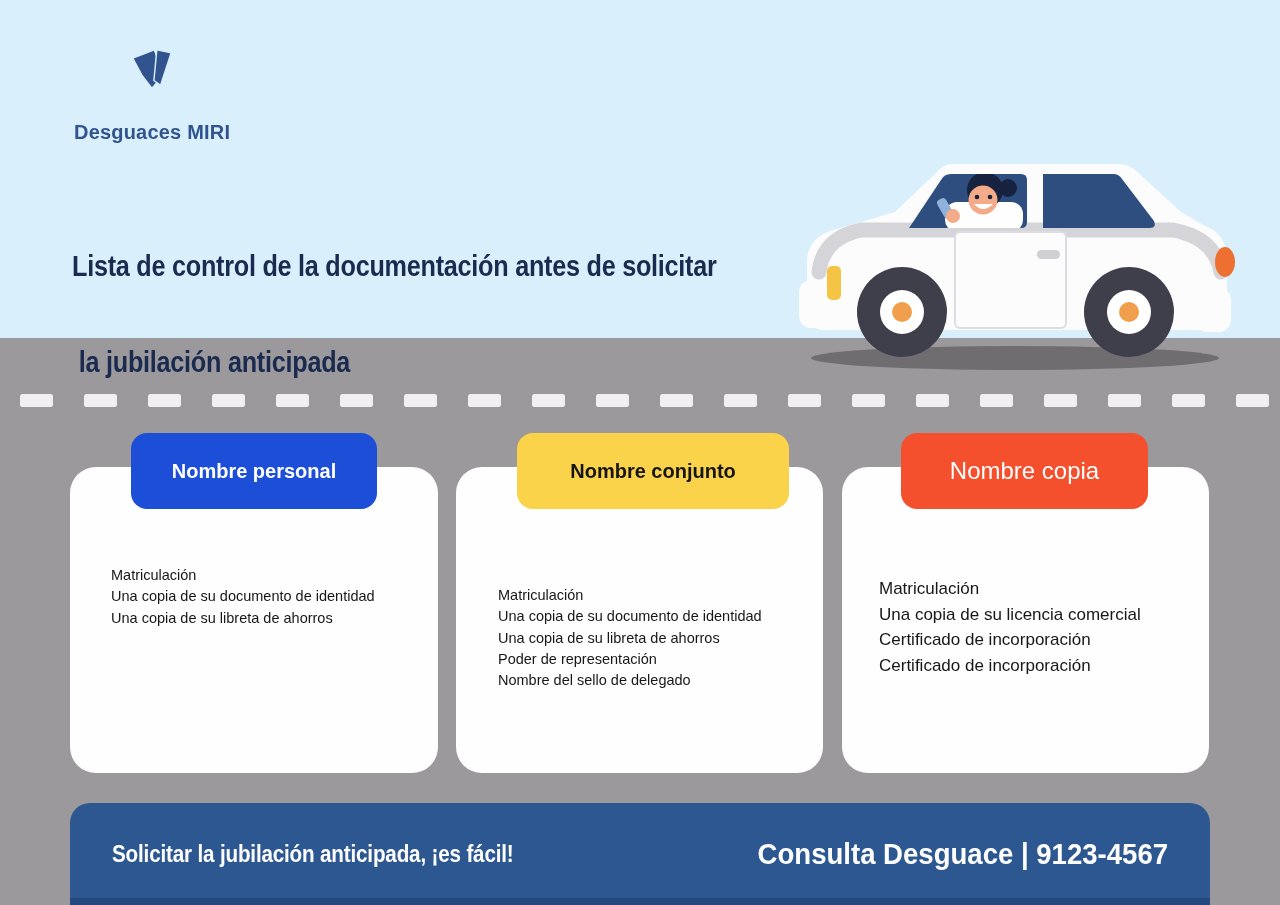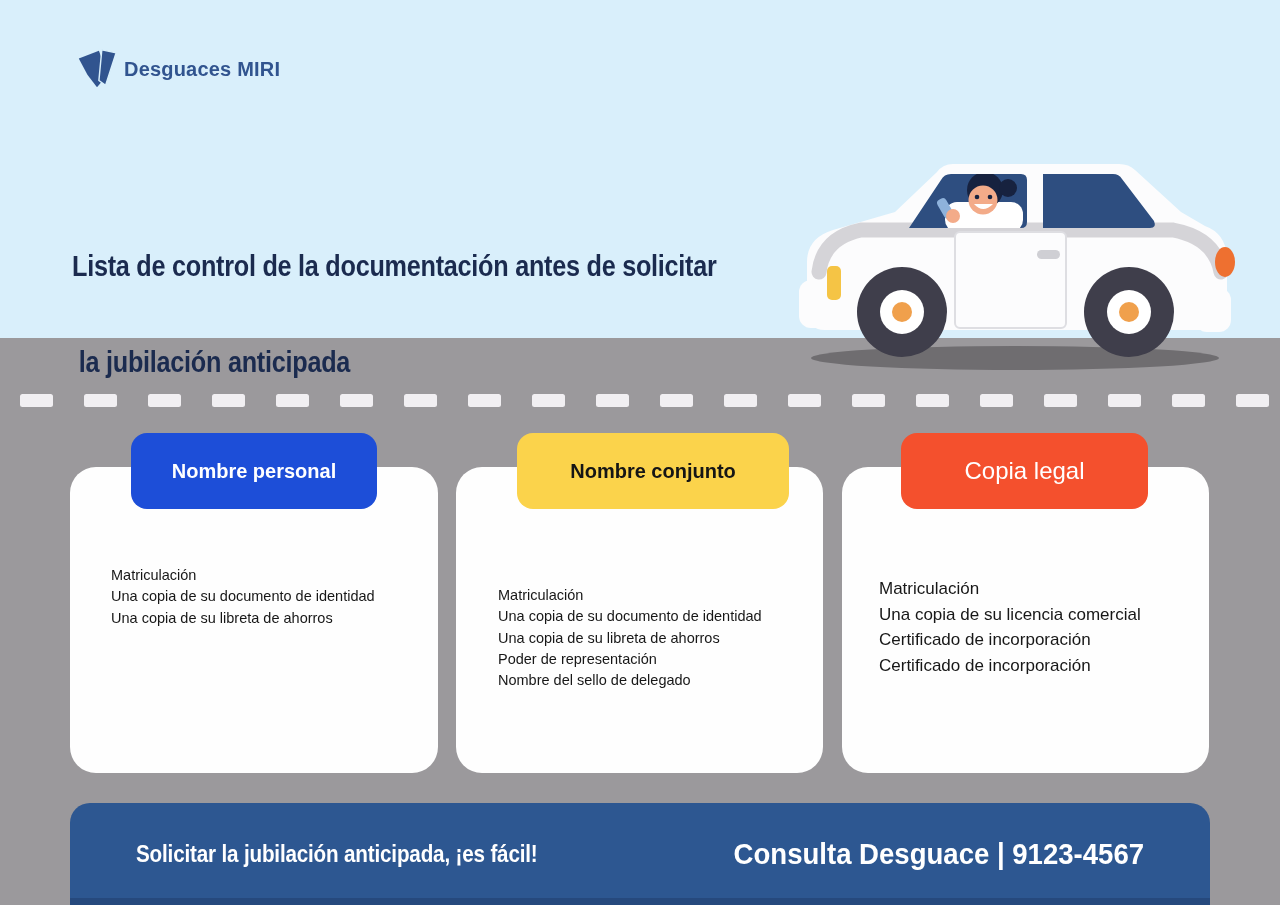--- a/index.html
+++ b/index.html
@@ -2,21 +2,21 @@
 <html><head>
 <meta charset="utf-8">
 <style>
   html,body{margin:0;padding:0;background:#e8e8e8;}
   .stage{position:relative;width:1280px;height:905px;overflow:hidden;
          font-family:"Liberation Sans","DejaVu Sans",sans-serif;}
   .sky{position:absolute;left:0;top:0;width:1280px;height:338px;background:#d9effb;}
   .road{position:absolute;left:0;top:338px;width:1280px;height:567px;background:#9b999c;}
 
   
-  .logo{position:absolute;left:74px;top:46px;display:flex;align-items:center;gap:4px;}
+  .logo{position:absolute;left:74px;top:46px;display:flex;align-items:center;gap:29px;flex-direction:column;}
   .logo svg{width:46px;height:46px;display:block;}
   .logo-text{font-size:20px;font-weight:700;color:#31548f;letter-spacing:.2px;}
 
   
   .title{position:absolute;left:72px;top:186px;margin:0;color:#1b2b4f;
          font-size:29px;line-height:32px;font-weight:700;
          transform:scaleX(.87);transform-origin:left top;white-space:pre;}
   .title span{display:block;letter-spacing:-.3px;}
 
   
@@ -35,21 +35,21 @@
   .badge.yellow{left:517px;width:272px;background:#fbd34b;color:#151515;font-size:20px;font-weight:600;}
   .badge.red   {left:901px;width:247px;background:#f4502d;color:#ffffff;font-size:24px;font-weight:500;}
   .card ul{list-style:none;margin:0;color:#171717;}
   .c1 ul{padding:98px 20px 0 41px;font-size:14.5px;line-height:21.3px;}
   .c2 ul{padding:118px 20px 0 42px;font-size:14.5px;line-height:21.3px;}
   .c3 ul{padding:109px 18px 0 37px;font-size:17px;line-height:25.6px;}
 
   
   .banner{position:absolute;left:70px;top:803px;width:1140px;height:102px;background:#2d5791;
           border-radius:20px 20px 0 0;display:flex;align-items:center;justify-content:space-between;
-          padding:0 66px;box-sizing:border-box;color:#ffffff;}
+          padding:0 42px;box-sizing:border-box;color:#ffffff;}
   .banner::after{content:"";position:absolute;left:0;bottom:0;width:100%;height:7px;background:#26497d;}
   .banner-left{font-size:24px;font-weight:700;transform:scaleX(.86);transform-origin:left center;
                letter-spacing:-.2px;white-space:pre;}
   .banner-right{font-size:29px;font-weight:700;transform:scaleX(.95);transform-origin:right center;
                 white-space:pre;}
 </style>
 </head>
 <body>
 
 <div class="stage">
@@ -156,20 +156,20 @@
     </ul>
   </div>
 
   <div class="badge green">
     <span>Nombre personal</span>
   </div>
   <div class="badge yellow">
     <span>Nombre conjunto</span>
   </div>
   <div class="badge red">
-    <span>Copia legal</span>
+    <span>Nombre copia</span>
   </div>
 
   <div class="banner">
     <span class="banner-left">Solicitar la jubilación anticipada, ¡es fácil!</span>
     <span class="banner-right">Consulta Desguace | 9123-4567</span>
   </div>
 </div>
 
 </body></html>

